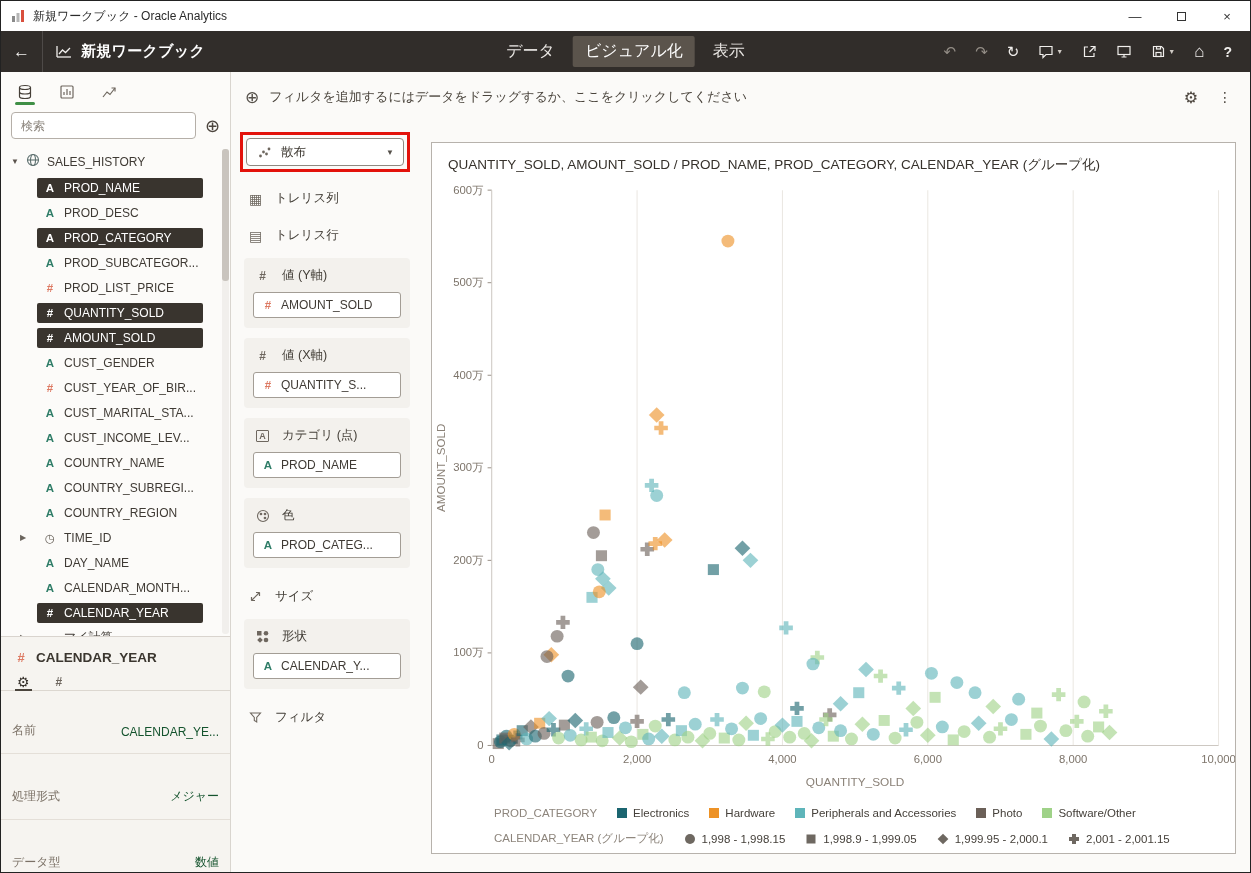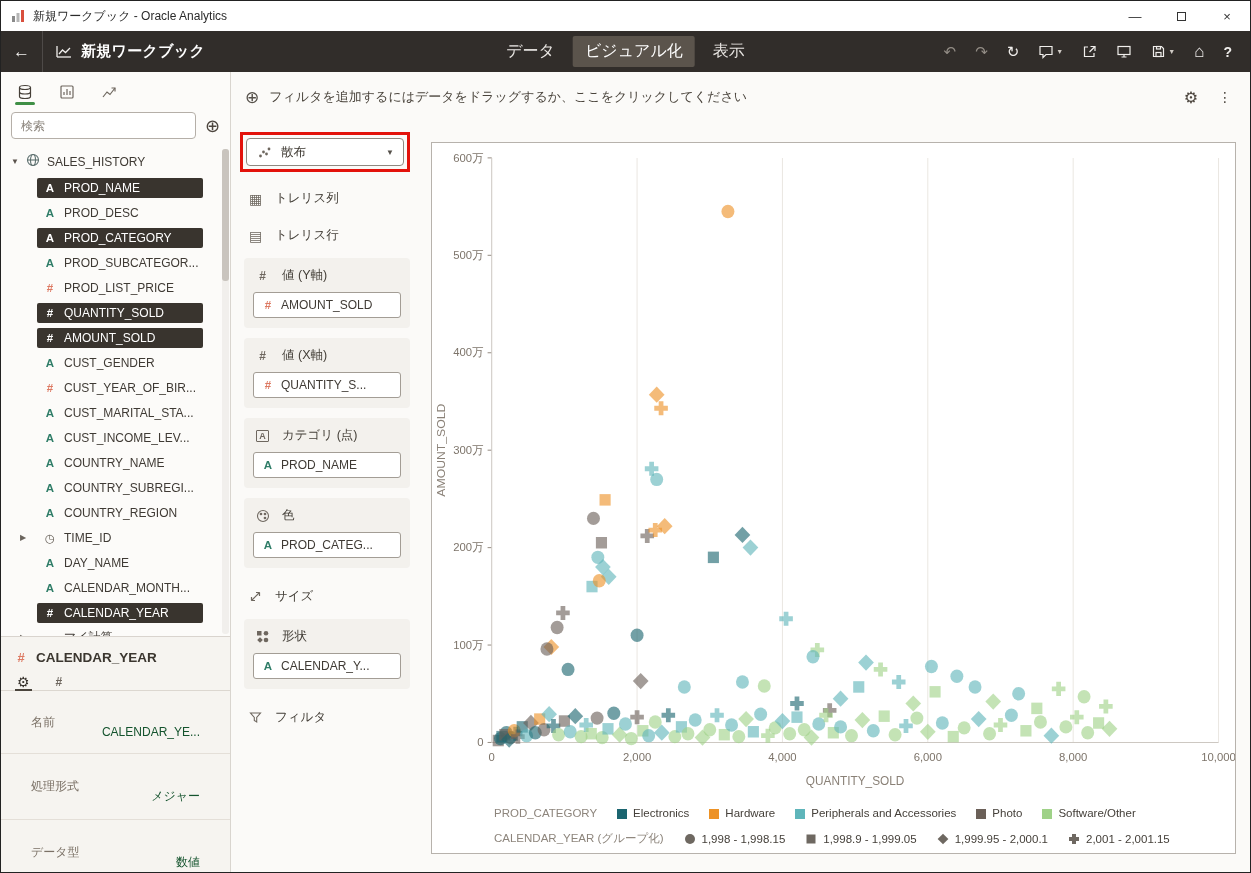--- a/index.html
+++ b/index.html
@@ -57,21 +57,21 @@
   .vscroll .thumb { position:absolute; top:0; width:7px; height:132px; background:#c9c4be; border-radius:3px; }
 
   
   .props-panel { height:236px; flex:0 0 auto; background:#f6f4f0; border-top:1px solid #d9d4ce; display:flex; flex-direction:column; overflow:hidden; }
   .props-header { display:flex; align-items:center; gap:9px; padding:13px 14px 9px; font-size:13.5px; color:#3b362f; font-weight:700; }
   .props-header .ficon { font-size:13px; }
   .props-tabs { display:flex; gap:26px; padding:0 16px; height:32px; align-items:center; border-bottom:1px solid #dcd7d0; }
   .prtab { color:#6e675f; font-size:14px; height:100%; display:flex; align-items:center; position:relative; }
   .prtab.active { color:#36312b; }
   .prtab.active:after { content:""; position:absolute; left:-2px; right:-2px; bottom:-1px; height:2px; background:#4a443c; }
-  .props-row { display:flex; justify-content:space-between; align-items:center; padding:14px 30px; border-bottom:1px solid #e4dfd8; font-size:12px; }
+  .props-row { display:flex; justify-content:space-between; align-items:flex-end; padding:14px 11px; border-bottom:1px solid #e4dfd8; font-size:12px; }
   .props-label { color:#7b7166; }
   .props-value { color:#14532d;margin-top:20px; }
 
   
   .right-col { flex:1; display:flex; flex-direction:column; min-width:0; }
   .filter-bar { height:50px; flex:0 0 auto; display:flex; align-items:center; gap:10px; padding:0 18px 0 14px; font-size:13px; color:#4a443c; }
   .plus-icon { font-size:17px; color:#55504a; }
   .fb-icons { margin-left:auto; display:flex; align-items:center; gap:20px; color:#4d463f; font-size:16px; }
 
   .work-row { flex:1; display:flex; min-height:0; }
@@ -90,21 +90,21 @@
   .abox { border:1px solid #6e675f; font-size:9px; padding:0 2px; color:#6e675f; border-radius:1px; font-weight:700; }
   .pill { display:flex; align-items:center; gap:7px; background:#fff; border:1px solid #a39d95; border-radius:3px; height:26px; padding:0 8px; font-size:12px; color:#3f3a34; white-space:nowrap; overflow:hidden; }
 
   
   .chart-area { flex:1; min-width:0; padding:20px 14px 18px 8px; }
   .chart-card { background:#fff; border:1px solid #b7b2ac; height:100%; display:flex; flex-direction:column; min-height:0; }
   .chart-title { padding:13px 16px 2px; font-size:13.5px; color:#37322c; flex:0 0 auto; white-space:nowrap; overflow:hidden; }
   #plot { flex:1; width:100%; min-height:0; }
   .legend-row { flex:0 0 auto; display:flex; align-items:center; gap:20px; padding:5px 16px 7px 62px; font-size:11.5px; color:#45403a; }
   .legend-title { color:#8d857c; }
-  .legend-item { display:flex; align-items:flex-end; gap:6px; }
+  .legend-item { display:flex; align-items:center; gap:6px; }
   .swatch { width:10px; height:10px; display:inline-block; }
   .tick { font-size:11px; fill:#7d746a; }
   .axis { font-size:11.5px; fill:#8a8177; }
 </style>
 </head>
 <body>
 
 <div class="app">
 
   <div class="titlebar">
@@ -491,20 +491,21 @@
               <svg width="13" height="13" viewBox="0 0 13 13" fill="none" stroke="#6e675f" stroke-width="1.1">
                   <path d="M1.5 2h10L7.7 6.5v4.5l-2.4-1.6V6.5z"></path>
                 </svg>
             </span>
             <span>フィルタ</span>
           </div>
         </div>
 
         <div class="chart-area">
           <div class="chart-card">
+            <div class="chart-title">QUANTITY_SOLD, AMOUNT_SOLD / PROD_NAME, PROD_CATEGORY, CALENDAR_YEAR (グループ化)</div>
             <svg id="plot" viewBox="0 0 780 620" preserveAspectRatio="none">
                 <text x="58" y="581" text-anchor="middle" class="tick">0</text>
                 <line x1="199.20000000000002" y1="14" x2="199.20000000000002" y2="564" stroke="#eae7e2"></line>
                 <text x="199.20000000000002" y="581" text-anchor="middle" class="tick">2,000</text>
                 <line x1="340.40000000000003" y1="14" x2="340.40000000000003" y2="564" stroke="#eae7e2"></line>
                 <text x="340.40000000000003" y="581" text-anchor="middle" class="tick">4,000</text>
                 <line x1="481.59999999999997" y1="14" x2="481.59999999999997" y2="564" stroke="#eae7e2"></line>
                 <text x="481.59999999999997" y="581" text-anchor="middle" class="tick">6,000</text>
                 <line x1="622.8000000000001" y1="14" x2="622.8000000000001" y2="564" stroke="#eae7e2"></line>
                 <text x="622.8000000000001" y="581" text-anchor="middle" class="tick">8,000</text>

